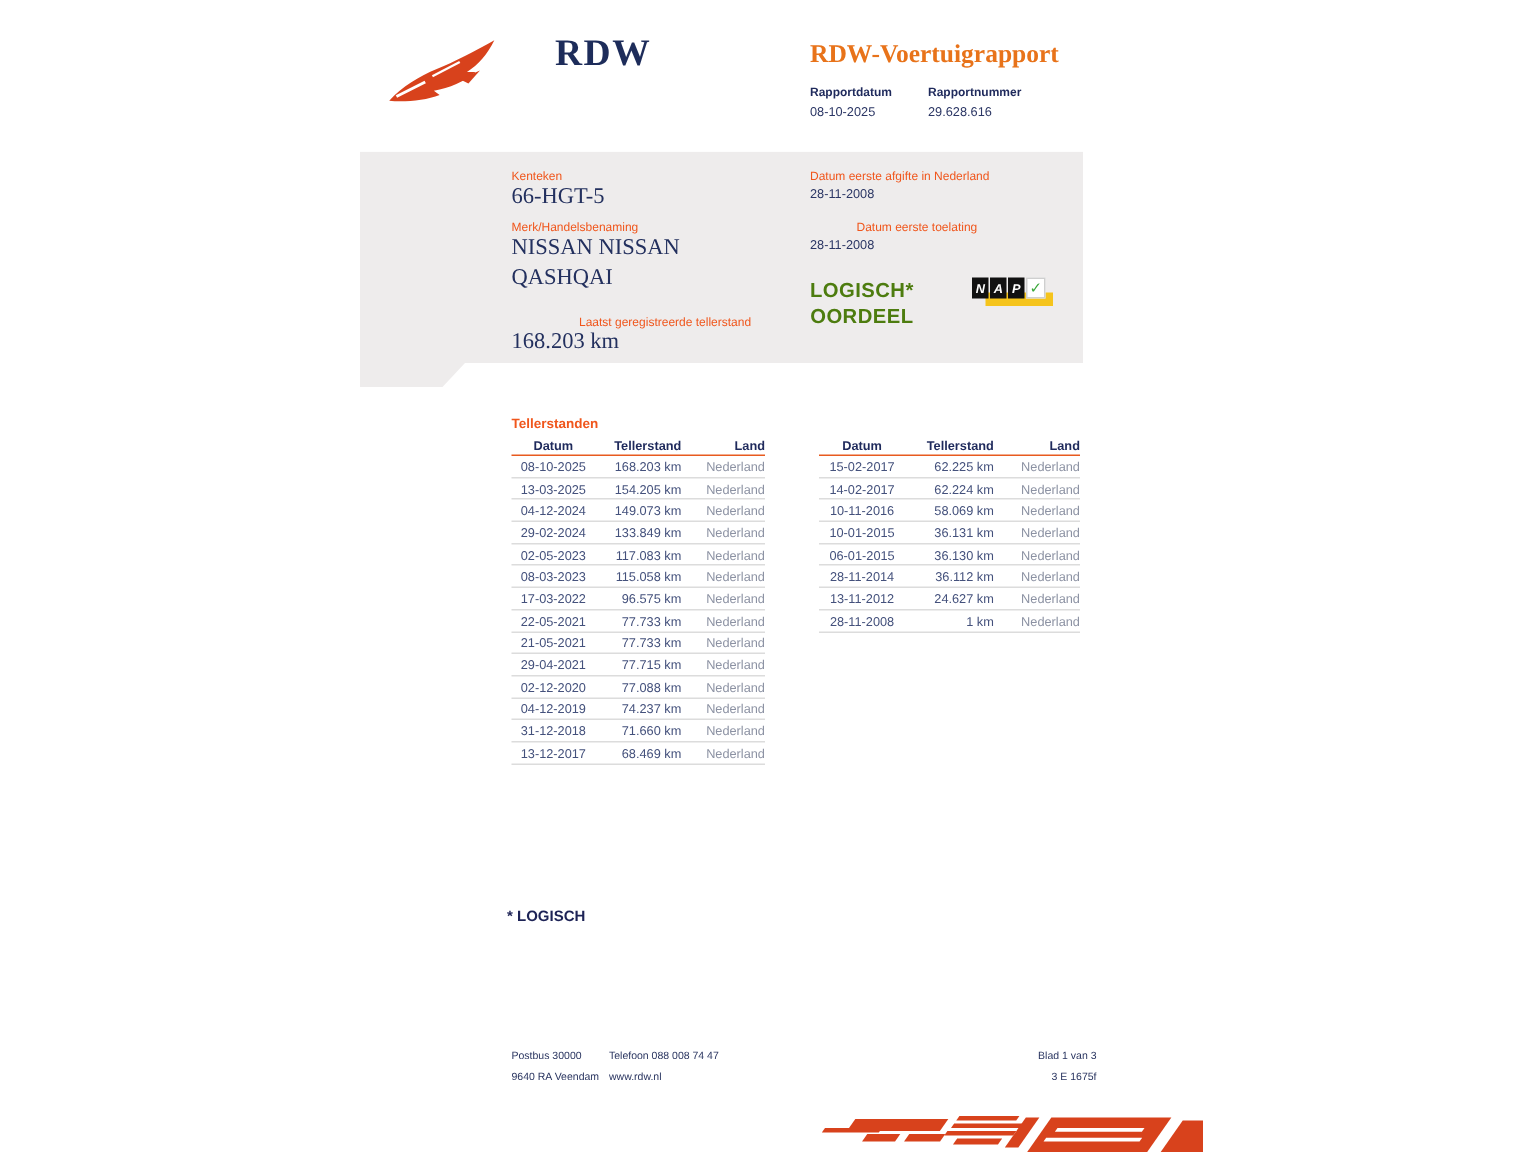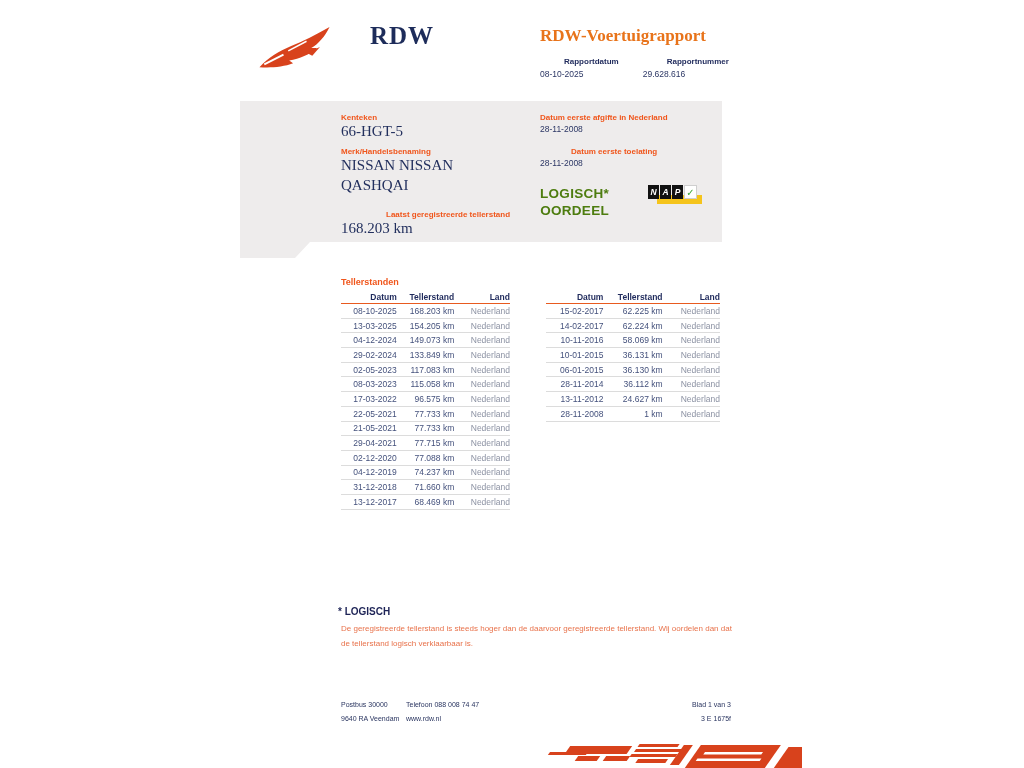--- a/index.html
+++ b/index.html
@@ -9,28 +9,28 @@
 
   
   .logo-svg { position:absolute; left:256px; top:24px; }
   .logotype { position:absolute; left:338px; top:22px;
     font-family:"Liberation Serif","DejaVu Serif",serif; font-weight:bold;
     font-size:25px; color:#1d2c5a; letter-spacing:1px;margin-left:32px; }
   .doc-title { position:absolute; left:540px; top:26px;
     font-family:"Liberation Serif","DejaVu Serif",serif; font-weight:bold;
     font-size:17px; color:#e8731a;text-align:right; }
   .meta { position:absolute; left:540px; top:57px; display:flex; gap:24px; }
-  .meta-label { font-size:8px; font-weight:bold; color:#1f2a5c;margin-left:24px; }
+  .meta-label { font-size:8px; font-weight:bold; color:#1f2a5c; }
   .meta-value { font-size:8.5px; color:#2c3765; margin-top:3px; }
 
   
   .panel { position:absolute; left:240px; top:101px; width:482px; height:157px;
     background:#eeecec;
     clip-path:polygon(0 0,482px 0,482px 141px,70px 141px,55px 157px,0 157px); }
-  .fld-label { font-size:8px; font-weight:bold; color:#f0561c; }
+  .fld-label { font-size:8px; font-weight:normal; color:#f0561c; }
   .fld-serif { font-family:"Liberation Serif","DejaVu Serif",serif;
     font-size:15px; color:#23305e; }
   .fld-small { font-size:8.5px; color:#2c3765; }
   .p-abs { position:absolute; }
   .oordeel { position:absolute; left:300px; top:84px; font-size:13.5px;
     font-weight:bold; color:#4d7c0f; line-height:17px; letter-spacing:0.3px;text-align:center; }
 
   
   .nap { position:absolute; left:408px; top:84px; width:54px; height:24px; }
   .nap-yellow { position:absolute; left:9px; top:10px; width:45px; height:9px;
@@ -46,21 +46,21 @@
   
   .section-title { position:absolute; left:341px; top:277px; font-size:9px;
     font-weight:bold; color:#f0561c; }
   .mtable { position:absolute; top:290px; }
   #table-left  { left:341px; width:169px; }
   #table-right { left:546px; width:174px; }
   .trow { display:flex; align-items:center; height:14.7px;
     border-bottom:1px solid #dcdcdc; font-size:8.5px; }
   .trow.thead { font-weight:bold; color:#1f2a5c; border-bottom:1.5px solid #e85a1f;
     height:14px; }
-  .tcell.c0 { width:33%; text-align:right;  color:#44517c; }
+  .tcell.c0 { width:33%; text-align:center;  color:#44517c; }
   .tcell.c1 { width:34%; text-align:right; color:#44517c; }
   .tcell.c2 { width:33%; text-align:right; color:#8c92a3; }
   .trow.thead .tcell { color:#1f2a5c; }
 
   
   .footnote-title { position:absolute; left:338px; top:606px; font-size:10px;
     font-weight:bold; color:#1d2356; }
   .footnote-text { position:absolute; left:341px; top:622px; width:395px;
     font-size:8px; line-height:14.5px; color:#e8724b; }
 
@@ -253,21 +253,20 @@
         <div class="tcell c2">Nederland</div>
       </div>
       <div class="trow">
         <div class="tcell c0">28-11-2008</div>
         <div class="tcell c1">1 km</div>
         <div class="tcell c2">Nederland</div>
       </div>
     </div>
 
   <div class="footnote-title">* LOGISCH</div>
-  <div class="footnote-text">De geregistreerde tellerstand is steeds hoger dan de daarvoor geregistreerde tellerstand. Wij oordelen dan dat de tellerstand logisch verklaarbaar is.</div>
 
   <div class="footer">
     <div class="col-a">
       <div>Postbus 30000</div>
       <div>9640 RA Veendam</div>
     </div>
     <div class="col-b">
       <div>Telefoon 088 008 74 47</div>
       <div>www.rdw.nl</div>
     </div>

